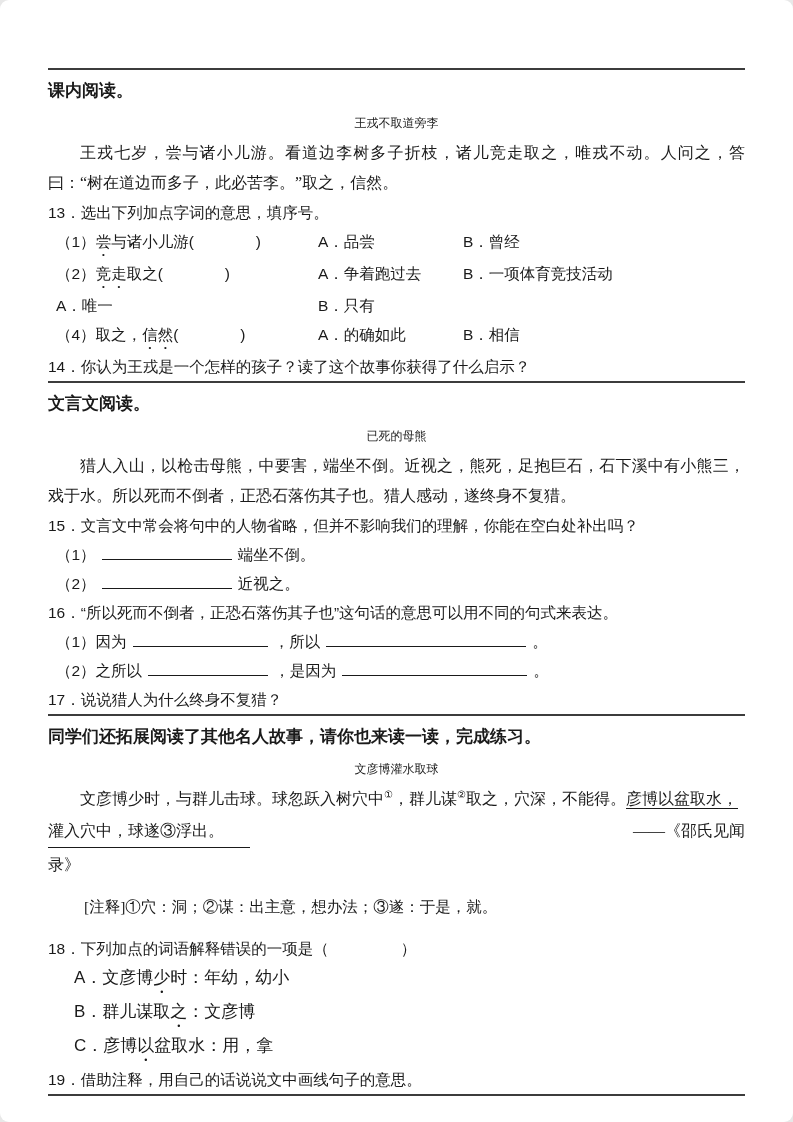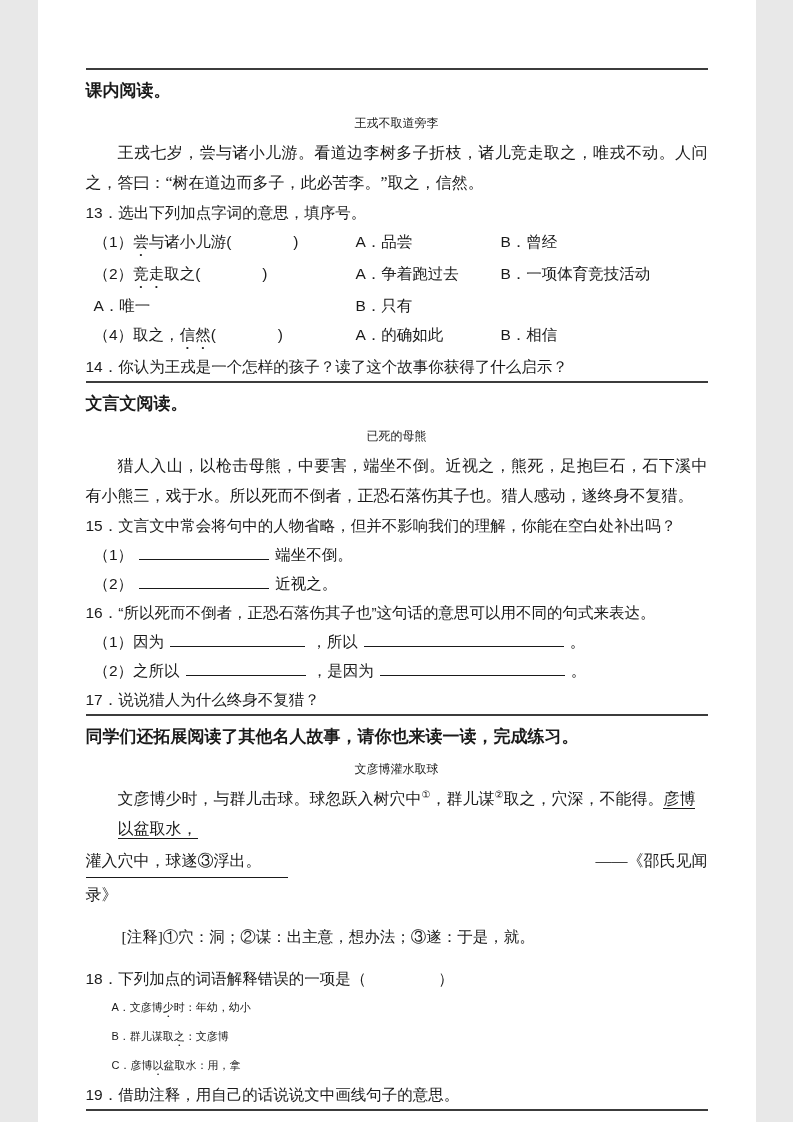--- a/index.html
+++ b/index.html
@@ -1,25 +1,26 @@
 <!DOCTYPE html>
 <html><head>
 <meta charset="utf-8">
 <style>
   html, body { margin: 0; padding: 0; background: #e8e8e8; }
   .page {
     position: relative;
-    width: 718px;
+    width: 793px;
     height: 1122px;
     margin: 0 auto;
     background: #ffffff;
     box-sizing: border-box;
     padding: 68px 48px 0 48px;
     color: #1a1a1a;
     font-family: "Liberation Sans", sans-serif;
+    border-radius: 9px;
   }
   hr.rule {
     border: none;
     border-top: 2px solid #3c3c3c;
     margin: 0;
   }
   .sec-heading {
     font-weight: bold;
     font-size: 17px;
     line-height: 22px;
@@ -89,21 +90,21 @@
   .ul-tail { padding-right: 26px; }
   .fn-sup { font-size: 10px; vertical-align: super; line-height: 0; }
   .note-line {
     font-size: 15.5px;
     line-height: 30px;
     margin: 12px;
     padding-left: 24px;
     font-family: "Liberation Serif", serif;
   }
   .opt-row {
-    font-size: 11px;
+    font-size: 17px;
     line-height: 29px;
     padding-left: 26px;
   }
   .mt6  { margin-top: 6px; }
   .mt8  { margin-top: 8px; }
 </style>
 </head>
 <body>
 
 <div class="page">

